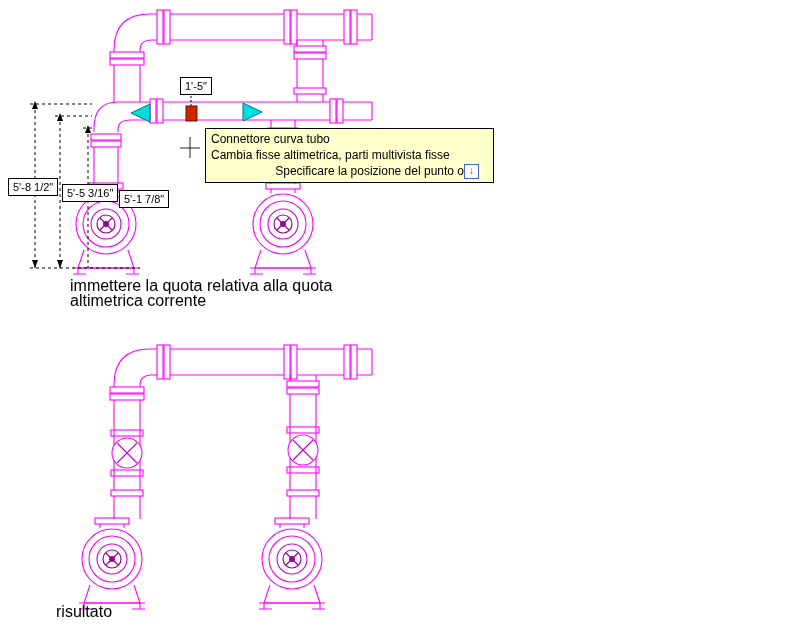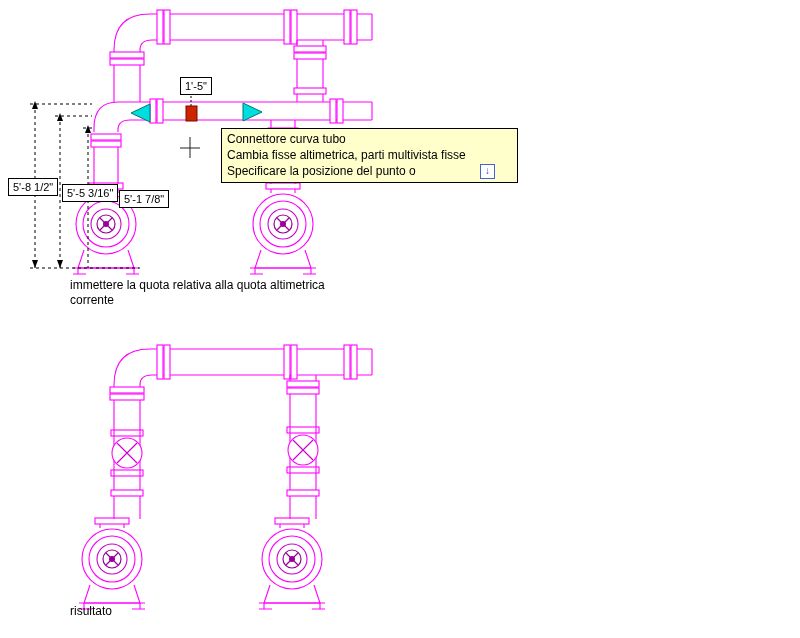--- a/index.html
+++ b/index.html
@@ -25,31 +25,31 @@
   .cursor path { stroke:#222; fill:none; stroke-width:1; }
 
   
   .dimbox {
     position:absolute; background:#fff; border:1px solid #000;
     font-size:11px; line-height:16px; padding:0 4px; white-space:nowrap;
     color:#000;
   }
   .tooltip {
     position:absolute; background:var(--tooltipBg,#ffffcc);
-    border:1px solid #000; padding:2px 22px 3px 5px;
-    font-size:12px; line-height:16px; color:#000; width:268px;margin-left:16px;
+    border:1px solid #000; padding:2px 14px 3px 5px;
+    font-size:12px; line-height:16px; color:#000; width:268px;
   }
   .tooltip .t3 { display:flex; align-items:center; }
-  .tooltip .t3 > span:first-child { flex:1 1 auto; }
+  .tooltip .t3 > span:first-child { flex:1 1 auto;text-align:right; }
   .dicon {
     flex:0 0 auto; width:13px; height:13px; border:1px solid #4466cc;
     background:#fff; color:#2244bb; font-size:10px; line-height:12px;
     text-align:center; font-weight:bold;
   }
-  .caption { position:absolute; font-size:12px; line-height:15px; color:#000; }
+  .caption { position:absolute; font-size:16px; line-height:15px; color:#000; }
 </style>
 </head>
 <body>
 
 <div id="canvas">
 
   <svg width="0" height="0" style="position:absolute" aria-hidden="true">
     <defs>
       <g id="pump-sym">
         <rect x="-17" y="-41" width="34" height="6" class="pipe"></rect>
@@ -181,15 +181,15 @@
       <rect x="111" y="155" width="32" height="6"></rect>
       <rect x="287" y="155" width="32" height="6"></rect>
     </g>
 
     <use href="#valve-sym" x="127" y="118"></use>
     <use href="#valve-sym" x="303" y="115"></use>
     <use href="#pump-sym" x="112" y="224"></use>
     <use href="#pump-sym" x="292" y="224"></use>
   </svg>
 
-  <div class="caption" style="left:70px;top:604px">risultato</div>
+  <div class="caption" style="left:56px;top:604px">risultato</div>
 
 </div>
 
 </body></html>

